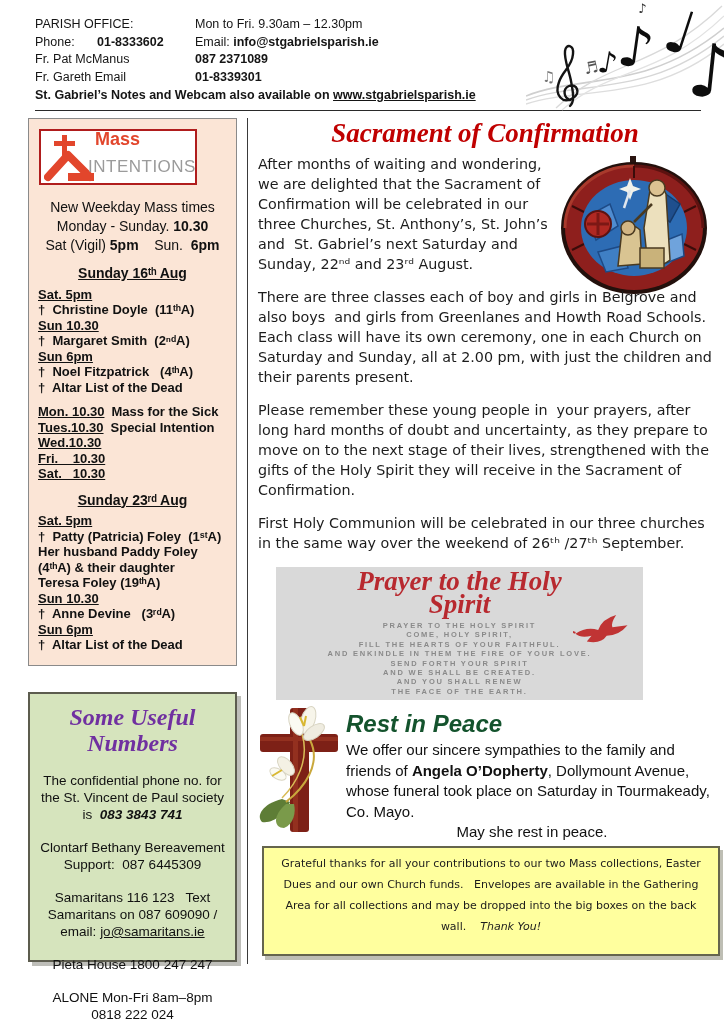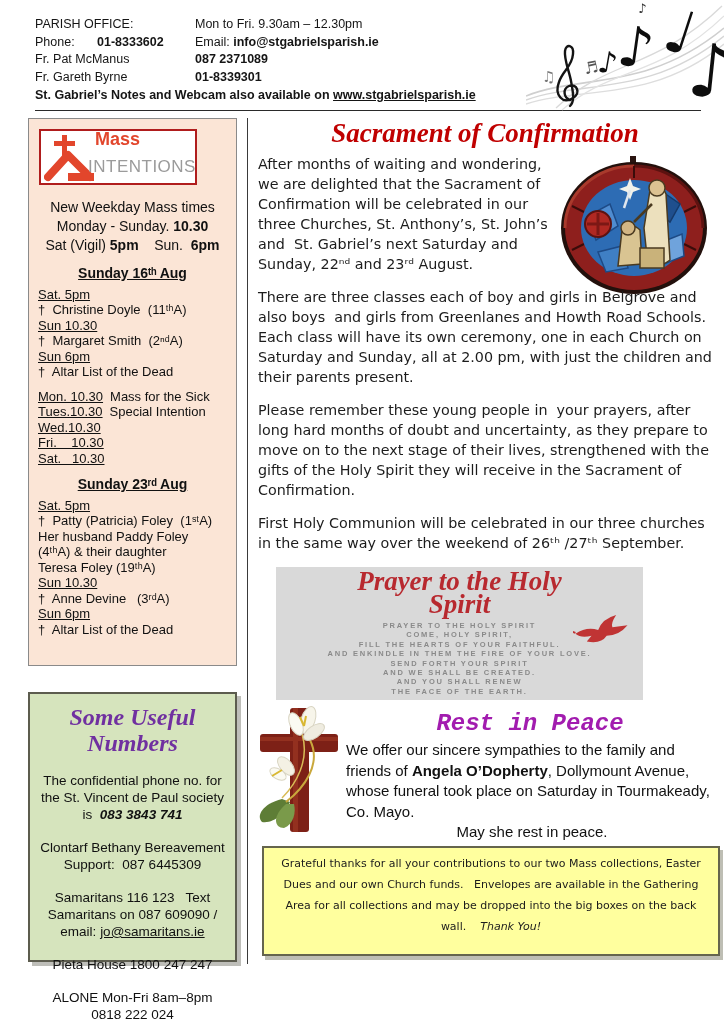--- a/index.html
+++ b/index.html
@@ -25,21 +25,21 @@
   .vline{position:absolute;left:247px;top:118px;height:846px;border-left:1.4px solid #3a3a3a;}
 
   
   .mass-box{position:absolute;left:28px;top:118px;width:209px;height:548px;box-sizing:border-box;
             background:#fbe5d6;border:1px solid #8a8a8a;padding-top:10px;font-size:13px;line-height:15.5px;}
   .logo-box{position:relative;width:158px;height:56px;margin-left:10px;background:#ffffff;border:2px solid #b01d1d;box-sizing:border-box;}
   .logo-w1{position:absolute;left:54px;top:1px;font-size:18px;font-weight:bold;color:#e2462c;}
   .logo-w2{position:absolute;left:47px;top:28px;font-size:17px;color:#9b9b9b;letter-spacing:.5px;}
   .times{text-align:center;margin-top:13px;font-size:14px;line-height:19px;}
   .wk-title{text-align:center;font-weight:bold;text-decoration:underline;font-size:14px;margin:11px 0 5px 0;}
-  .rows{padding:0 0 0 9px;}
+  .rows{padding:0 0 0 9px;font-weight:bold;}
   .row-h{text-decoration:underline;}
   .wd{display:flex;}
   .wd .day{text-decoration:underline;}
   .wd .note{margin-left:7px;}
   .wd-block{margin-top:9px;}
 
   
   .useful{position:absolute;left:28px;top:692px;width:209px;height:270px;box-sizing:border-box;
           background:#d6e4bd;border:2px solid #5c5c4e;box-shadow:4px 4px 0 rgba(110,110,100,.45);
           text-align:center;padding:6px 6px;}
@@ -62,23 +62,23 @@
   
   .prayer{position:absolute;left:276px;top:567px;width:367px;height:133px;background:#d9d9d9;
           overflow:hidden;text-align:center;}
   .prayer-t{font-family:"Liberation Serif","DejaVu Serif",serif;font-style:italic;font-weight:bold;
             color:#b8292f;font-size:27px;line-height:27px;margin-top:1px;}
   .prayer-lines{margin-top:3px;font-size:7.5px;line-height:9.4px;letter-spacing:1.8px;color:#8a8a8a;font-weight:bold;}
   .dove{position:absolute;right:14px;top:46px;}
 
   
   .cross{position:absolute;left:252px;top:704px;}
-  .rip-title{position:absolute;left:346px;top:710px;width:368px;text-align:center;
-             font-family:Liberation Mono, monospace;font-style:italic;font-weight:bold;
-             font-size:24px;color:#a21caf;}
+  .rip-title{position:absolute;left:346px;top:710px;width:368px;text-align:left;
+             font-family:Liberation Sans, sans-serif;font-style:italic;font-weight:bold;
+             font-size:24px;color:#14532d;}
   .rip-text{position:absolute;left:346px;top:740px;width:372px;font-size:15px;line-height:20.5px;color:#111;}
   .rip-last{text-align:center;}
 
   
   .thanks{position:absolute;left:262px;top:846px;width:458px;height:110px;box-sizing:border-box;
           background:#ffff9e;border:2px solid #65654d;box-shadow:3px 4px 0 rgba(125,125,105,.5);
           text-align:center;font-family:"DejaVu Sans",sans-serif;font-size:11px;line-height:21px;
           padding:5px 12px;color:#1c1c1c;}
   .th-i{font-style:italic;}
 </style>
@@ -105,21 +105,21 @@
       </div>
     </div>
     <div class="hrow">
       <div class="hcol1">
           <span data-bind="header.priest1_name">Fr. Pat McManus</span>
         </div>
       <div><span class="hb" data-bind="header.priest1_phone">087 2371089</span></div>
     </div>
     <div class="hrow">
       <div class="hcol1">
-          <span data-bind="header.priest2_name">Fr. Gareth Byrne</span>
+          <span data-bind="header.priest2_name">Fr. Gareth Email</span>
         </div>
       <div><span class="hb" data-bind="header.priest2_phone">01-8339301</span></div>
     </div>
     <div class="hdr-last">
       <span data-bind="header.notes_prefix">St. Gabriel’s Notes and Webcam also available on </span><span class="hdr-url" data-bind="header.notes_url">www.stgabrielsparish.ie</span>
     </div>
   </div>
   <div class="hdr-line"></div>
 
   <div class="music">
@@ -164,20 +164,21 @@
       </div>
     </div>
 
     <div class="wk-title" data-bind="mass_box.week1.title">Sunday 16ᵗʰ Aug</div>
     <div class="rows">
       <div class="row-h" data-bind="mass_box.week1.rows.0.text">Sat. 5pm</div>
       <div data-bind="mass_box.week1.rows.1.text">†  Christine Doyle  (11ᵗʰA)</div>
       <div class="row-h" data-bind="mass_box.week1.rows.2.text">Sun 10.30</div>
       <div data-bind="mass_box.week1.rows.4.text">†  Margaret Smith  (2ⁿᵈA)</div>
       <div class="row-h" data-bind="mass_box.week1.rows.5.text">Sun 6pm</div>
+      <div data-bind="mass_box.week1.rows.6.text">†  Noel Fitzpatrick   (4ᵗʰA)</div>
       <div data-bind="mass_box.week1.rows.7.text">†  Altar List of the Dead</div>
 
       <div class="wd-block">
         <div class="wd">
             <span class="day" data-bind="mass_box.weekdays.0.day">Mon. 10.30</span>
             <span class="note" data-bind="mass_box.weekdays.0.note">Mass for the Sick</span>
           </div>
         <div class="wd">
             <span class="day" data-bind="mass_box.weekdays.1.day">Tues.10.30</span>
             <span class="note" data-bind="mass_box.weekdays.1.note">Special Intention</span>

